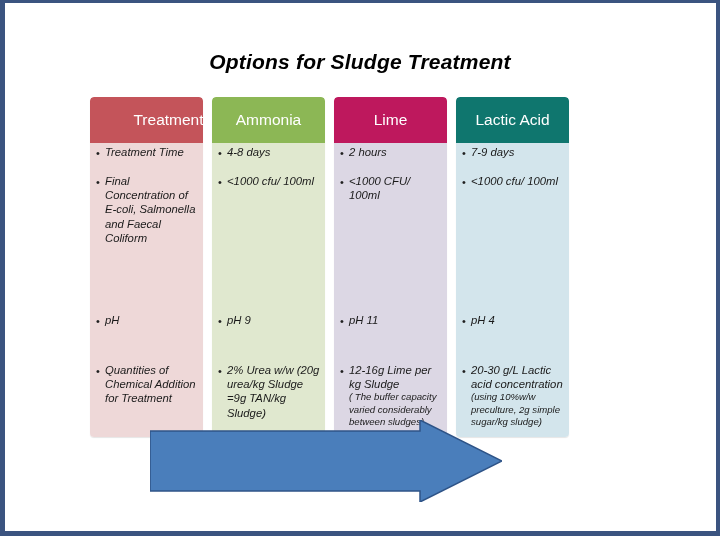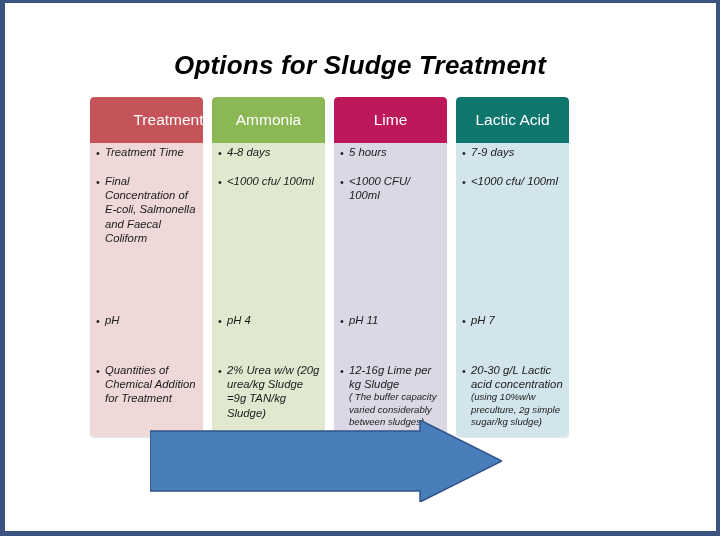--- a/index.html
+++ b/index.html
@@ -45,21 +45,21 @@
     width: 4px; height: 536px;
     background: #3b5480;
   }
 
   .title {
     position: absolute;
     left: 0;
     top: 50px;
     width: 720px;
     text-align: center;
-    font-size: 26px;
+    font-size: 21px;
     font-weight: bold;
     font-style: italic;
     color: #000000;
     letter-spacing: 0.2px;
   }
 
   .cards {
     position: absolute;
     left: 90px;
     top: 97px;
@@ -187,35 +187,35 @@
         <div class="blk r1b">
           <span class="dot">•</span>
           <span class="txt">4-8 days</span>
         </div>
         <div class="blk r2b">
           <span class="dot">•</span>
           <span class="txt">&lt;1000 cfu/ 100ml</span>
         </div>
         <div class="blk r3">
           <span class="dot">•</span>
-          <span class="txt">pH 4</span>
+          <span class="txt">pH 9</span>
         </div>
         <div class="blk r4">
           <span class="dot">•</span>
           <span class="txt">2%  Urea w/w (20g urea/kg Sludge =9g TAN/kg Sludge)</span>
         </div>
       </div>
     </div>
 
     <div class="card c3">
       <div class="card-head" style="background: #be185d;">Lime</div>
       <div class="card-body" style="background: rgb(220, 215, 228);">
         <div class="blk r1b">
           <span class="dot">•</span>
-          <span class="txt">5 hours</span>
+          <span class="txt">2 hours</span>
         </div>
         <div class="blk r2b">
           <span class="dot">•</span>
           <span class="txt">&lt;1000 CFU/ 100ml</span>
         </div>
         <div class="blk r3">
           <span class="dot">•</span>
           <span class="txt">pH 11</span>
         </div>
         <div class="blk r4">
@@ -234,21 +234,21 @@
         <div class="blk r1b">
           <span class="dot">•</span>
           <span class="txt">7-9 days</span>
         </div>
         <div class="blk r2b">
           <span class="dot">•</span>
           <span class="txt">&lt;1000 cfu/ 100ml</span>
         </div>
         <div class="blk r3">
           <span class="dot">•</span>
-          <span class="txt">pH 7</span>
+          <span class="txt">pH 4</span>
         </div>
         <div class="blk r4">
           <span class="dot">•</span>
           <span class="txt">
             <span>20-30 g/L Lactic acid concentration</span>
             <span class="sub">(using 10%w/w preculture, 2g simple sugar/kg sludge)</span>
           </span>
         </div>
       </div>
     </div>

